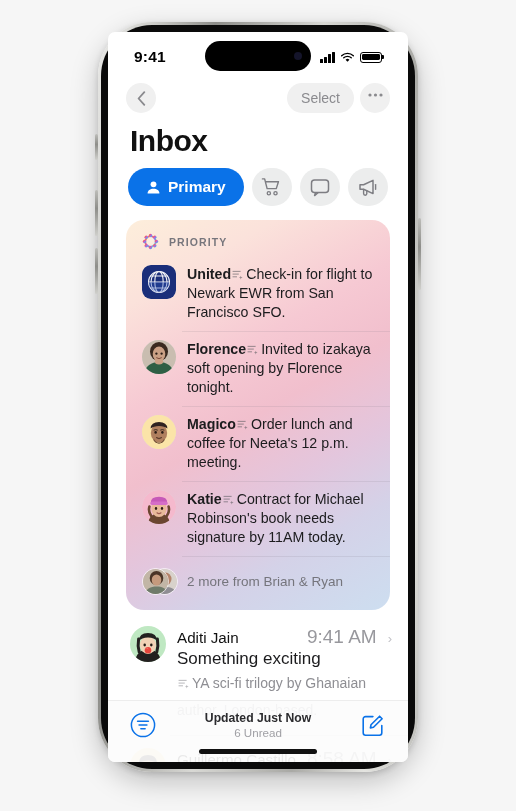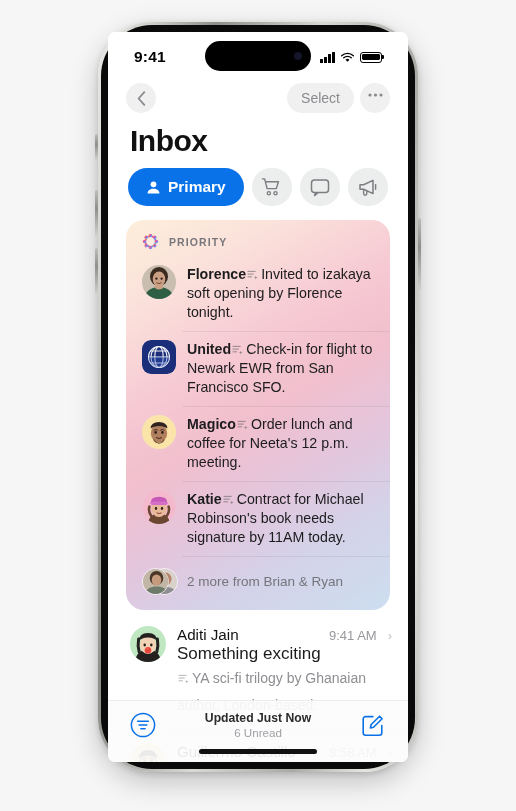--- a/index.html
+++ b/index.html
@@ -222,21 +222,21 @@
     content:''; position:absolute; left:62px; right:0; bottom:0;
     height:1px; background:#e6e6e6;
   }
   .msg-av {
     width: 36px; height: 36px; border-radius: 50%;
     flex: 0 0 auto; overflow: hidden; position: relative;
   }
   .msg-body { flex: 1; min-width: 0; }
   .msg-top { display: flex; align-items: baseline; gap: 6px; }
   .msg-from { font-size: 15.2px; font-weight: 400; color: #111; }
-  .msg-time { margin-left: auto; font-size: 13px; color: #98989d; }
+  .msg-time { margin-left: auto; font-size: 19px; color: #98989d; }
   .chev { color: #c2c2c7; font-size: 13px; margin-left: 5px; line-height: 1; }
   .msg-subj { font-size: 17px; color: #1c1c1e; margin-top: 1px; }
   .msg-prev { font-size: 14px; color: #8e8e93; line-height: 27px; margin-top: 1px; }
 
   
   .toolbar {
     position: absolute; left: 0; right: 0; bottom: 0;
     height: 62px;
     background: rgba(252,252,252,.92);
     border-top: 1px solid rgba(0,0,0,.06);
@@ -365,59 +365,59 @@
                   <circle cx="6" cy="18" r="2.5"></circle>
                 <circle cx="3.6" cy="12" r="2.5"></circle>
                   <circle cx="6" cy="6" r="2.5"></circle>
               </g>
               <circle cx="12" cy="12" r="5.2" fill="#fbeedf"></circle>
             </svg>
             <span class="pri-head-label">PRIORITY</span>
           </div>
 
           <div class="pri-row">
-            <div class="pri-av">
-              <svg class="face" viewBox="0 0 34 34">
-                <rect width="34" height="34" fill="#c9bdb0"></rect>
-                <ellipse cx="17" cy="11.5" rx="9" ry="9.5" fill="#3a2a20"></ellipse>
-                <ellipse cx="17" cy="14" rx="6.3" ry="7.4" fill="#caa085"></ellipse>
-                <path d="M2 34c1-8 7.5-12 15-12s14 4 15 12z" fill="#2e5f44"></path>
-                <ellipse cx="17" cy="21.5" rx="4.2" ry="3" fill="#caa085"></ellipse>
-                <ellipse cx="14.4" cy="13.6" rx="1.1" ry="1.2" fill="#2b1d16"></ellipse>
-                <ellipse cx="19.6" cy="13.6" rx="1.1" ry="1.2" fill="#2b1d16"></ellipse>
-                <path d="M14.3 17.6q2.7 2.1 5.4 0" stroke="#7d4a3c" stroke-width="1" fill="none"></path>
-              </svg>
-            </div>
-            <div class="pri-text">
-              <b>Florence</b><svg class="sum-glyph" viewBox="0 0 12 11">
-                  <path d="M1 1.5h8M1 4.5h6M1 7.5h4" stroke="#5b5b60" stroke-width="1.1" stroke-linecap="round"></path>
-                  <path d="M9.6 6.3l.55 1.5 1.5.55-1.5.55-.55 1.5-.55-1.5-1.5-.55 1.5-.55z" fill="#5b5b60"></path>
-                </svg><span>Invited to izakaya soft opening by Florence tonight.</span>
-            </div>
-          </div>
-
-          <div class="pri-row">
             <div class="pri-av sq">
               <svg class="face" viewBox="0 0 34 34">
                 <rect width="34" height="34" rx="8" fill="#1a2e7a"></rect>
                 <ellipse cx="17" cy="17" rx="11" ry="11" fill="#1a2e7a"></ellipse>
                 <g stroke="#ffffff" stroke-width="1.1" fill="none" opacity=".92">
                   <ellipse cx="17" cy="17" rx="10.5" ry="10.5"></ellipse>
                   <ellipse cx="17" cy="17" rx="4.2" ry="10.5"></ellipse>
                   <ellipse cx="17" cy="17" rx="8" ry="10.5"></ellipse>
                   <path d="M6.6 17h20.8M8.2 11h17.6M8.2 23h17.6"></path>
                 </g>
                 <path d="M6.5 17a10.5 10.5 0 0 0 21 0z" fill="#2f53b8" opacity=".35"></path>
               </svg>
             </div>
             <div class="pri-text">
               <b>United</b><svg class="sum-glyph" viewBox="0 0 12 11">
                   <path d="M1 1.5h8M1 4.5h6M1 7.5h4" stroke="#5b5b60" stroke-width="1.1" stroke-linecap="round"></path>
                   <path d="M9.6 6.3l.55 1.5 1.5.55-1.5.55-.55 1.5-.55-1.5-1.5-.55 1.5-.55z" fill="#5b5b60"></path>
                 </svg><span>Check-in for flight to Newark EWR from San Francisco SFO.</span>
+            </div>
+          </div>
+
+          <div class="pri-row">
+            <div class="pri-av">
+              <svg class="face" viewBox="0 0 34 34">
+                <rect width="34" height="34" fill="#c9bdb0"></rect>
+                <ellipse cx="17" cy="11.5" rx="9" ry="9.5" fill="#3a2a20"></ellipse>
+                <ellipse cx="17" cy="14" rx="6.3" ry="7.4" fill="#caa085"></ellipse>
+                <path d="M2 34c1-8 7.5-12 15-12s14 4 15 12z" fill="#2e5f44"></path>
+                <ellipse cx="17" cy="21.5" rx="4.2" ry="3" fill="#caa085"></ellipse>
+                <ellipse cx="14.4" cy="13.6" rx="1.1" ry="1.2" fill="#2b1d16"></ellipse>
+                <ellipse cx="19.6" cy="13.6" rx="1.1" ry="1.2" fill="#2b1d16"></ellipse>
+                <path d="M14.3 17.6q2.7 2.1 5.4 0" stroke="#7d4a3c" stroke-width="1" fill="none"></path>
+              </svg>
+            </div>
+            <div class="pri-text">
+              <b>Florence</b><svg class="sum-glyph" viewBox="0 0 12 11">
+                  <path d="M1 1.5h8M1 4.5h6M1 7.5h4" stroke="#5b5b60" stroke-width="1.1" stroke-linecap="round"></path>
+                  <path d="M9.6 6.3l.55 1.5 1.5.55-1.5.55-.55 1.5-.55-1.5-1.5-.55 1.5-.55z" fill="#5b5b60"></path>
+                </svg><span>Invited to izakaya soft opening by Florence tonight.</span>
             </div>
           </div>
 
           <div class="pri-row">
             <div class="pri-av">
               <svg class="face" viewBox="0 0 34 34">
                 <rect width="34" height="34" fill="#fbe4a8"></rect>
                 <ellipse cx="17" cy="18" rx="8.2" ry="9.2" fill="#b07f5e"></ellipse>
                 <path d="M8.6 13.5q.4-6.5 8.4-6.5t8.4 6.5q-3-2.6-8.4-2.6t-8.4 2.6z" fill="#2f2220"></path>
                 <ellipse cx="13.6" cy="17.4" rx="1.25" ry="1.45" fill="#2a1c16"></ellipse>

